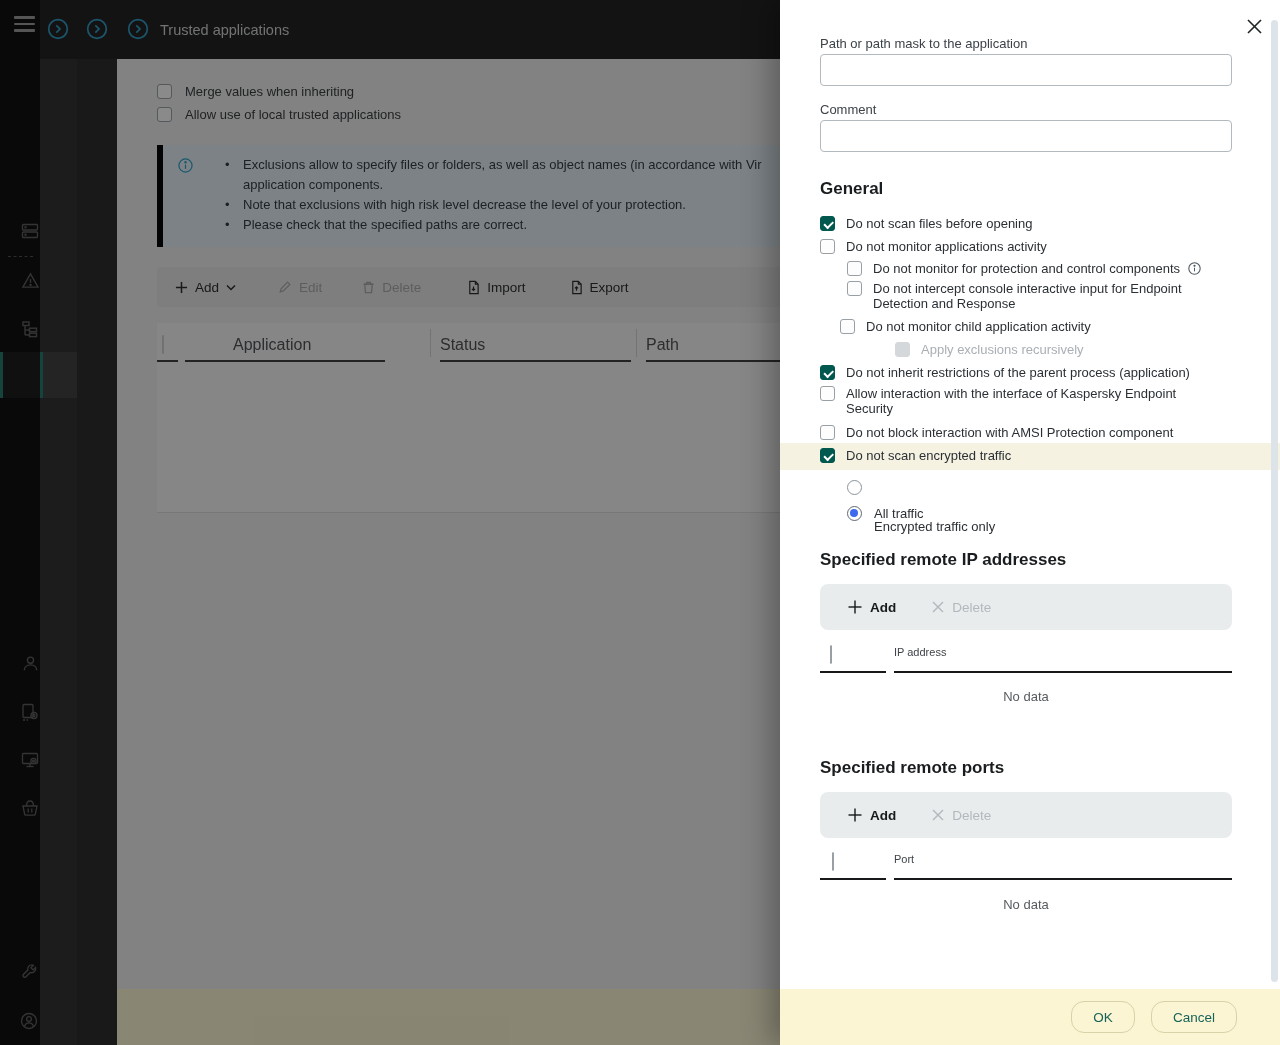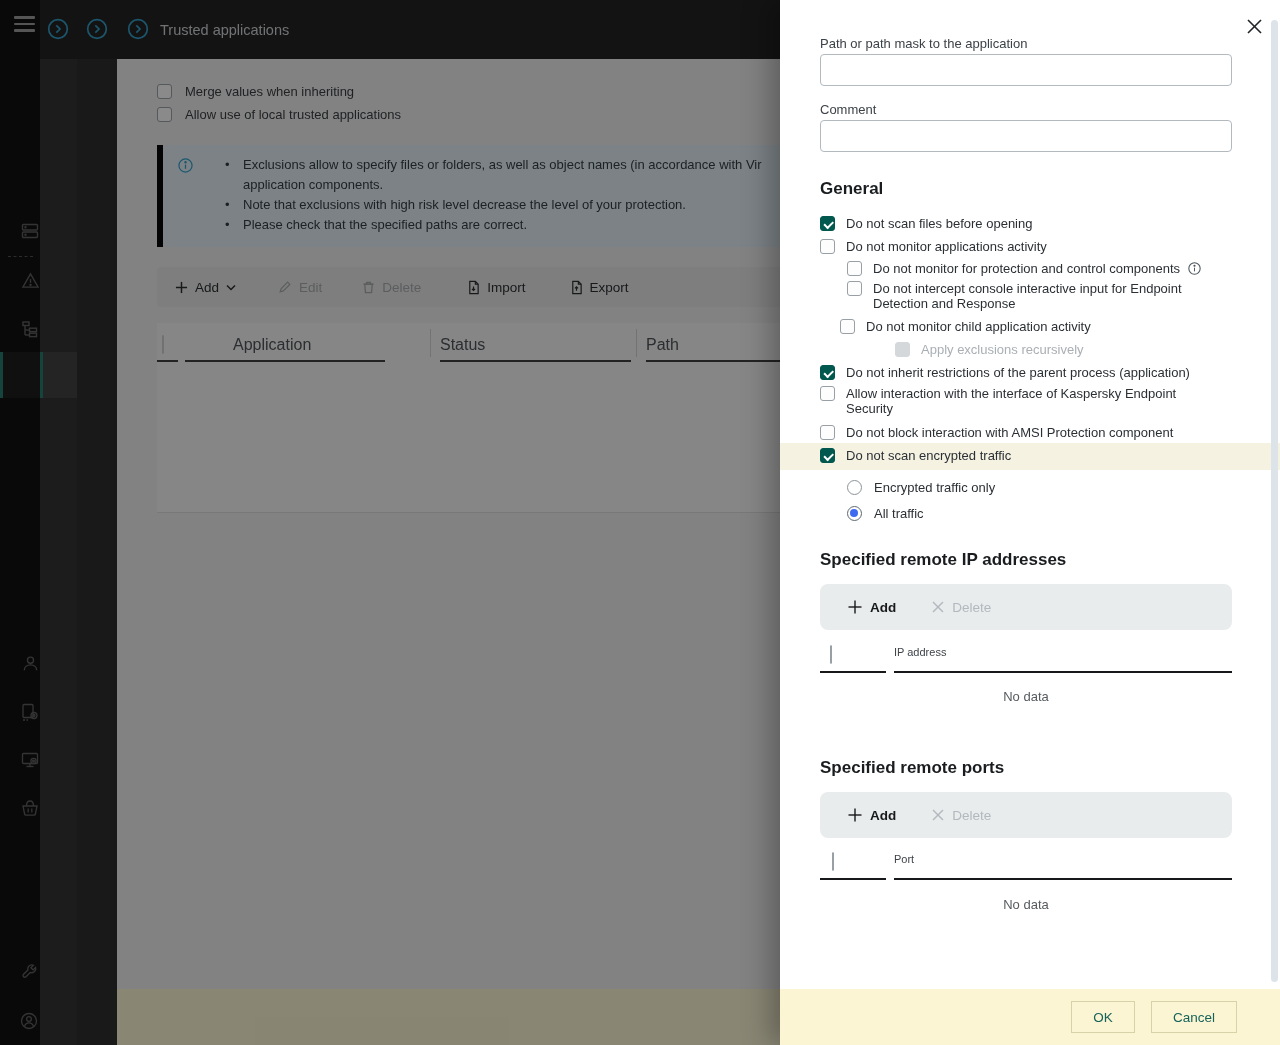--- a/index.html
+++ b/index.html
@@ -67,21 +67,21 @@
   .radio.selected { border-color:#5e6973; }
   .radio.selected::after { content:""; position:absolute; left:2.1px; top:2.1px; width:7.8px; height:7.8px; border-radius:50%; background:#3e6af0; }
   .mini-bar { width:412px; height:46px; background:#e9eced; border-radius:8px; display:flex; align-items:center; }
   .mini-add { display:flex; align-items:center; gap:8px; font-size:13.5px; font-weight:600; color:#17191b; margin-left:28px; }
   .mini-del { display:flex; align-items:center; gap:8px; font-size:13.5px; color:#b2b8bd; margin-left:36px; }
   .mini-th { font-size:11px; color:#3f4449; }
   .th-line-dark { height:2px; background:#16181a; }
   .p-nodata { font-size:13px; color:#565b5f; }
   .scrollbar { left:491px; top:20px; width:7px; height:962px; background:#dde4e9; border-radius:4px; }
   .p-footer { left:0; top:989px; width:500px; height:56px; background:#fbf5d3; display:flex; align-items:center; justify-content:flex-end; gap:16px; padding-right:43px; }
-  .btn { height:32px; border:1px solid #d8d2a9; border-radius:0; background:transparent; color:#17635a; font-size:13.5px; font-family:"Liberation Sans", sans-serif; cursor:pointer; }
+  .btn { height:32px; border:1px solid #d8d2a9; border-radius:13px; background:transparent; color:#17635a; font-size:13.5px; font-family:"Liberation Sans", sans-serif; cursor:pointer; }
   .btn-ok { min-width:64px; }
   .btn-cancel { min-width:86px; }
   .x-icon { cursor:pointer; }
   svg { display:block; }
 </style>
 </head>
 <body>
 
 <div class="root">
 
@@ -355,21 +355,21 @@
     </div>
     <div class="abs hl-band" style="top:443px;"></div>
     <div class="abs p-row" style="left:40px;top:448px;">
       <span class="cb checked"></span>
       <span class="lbl">Do not scan encrypted traffic</span>
     </div>
 
     
     <div class="abs p-row" style="left:67px;top:480px;">
       <span class="radio"></span>
-      <span class="lbl" style="margin-left:1px;">Encrypted traffic only</span>
+      <span class="lbl" style="margin-left:1px;margin-top:39px;">Encrypted traffic only</span>
     </div>
     <div class="abs p-row" style="left:67px;top:506px;">
       <span class="radio selected"></span>
       <span class="lbl" style="margin-left:1px;">All traffic</span>
     </div>
 
     
     <div class="abs p-h" style="left:40px;top:550px;">Specified remote IP addresses</div>
     <div class="abs mini-bar" style="left:40px;top:584px;">
       <div class="mini-add">

